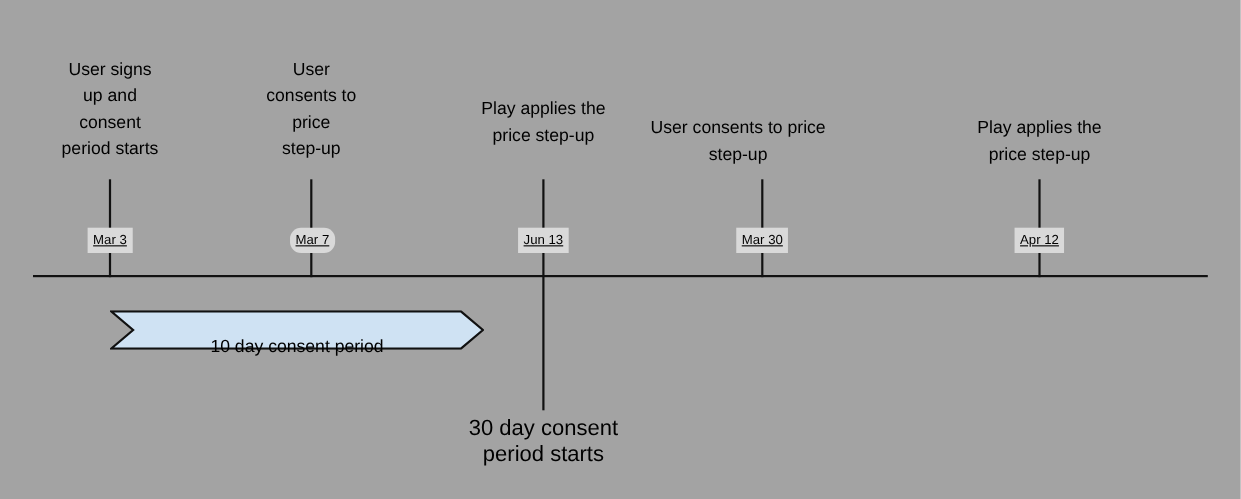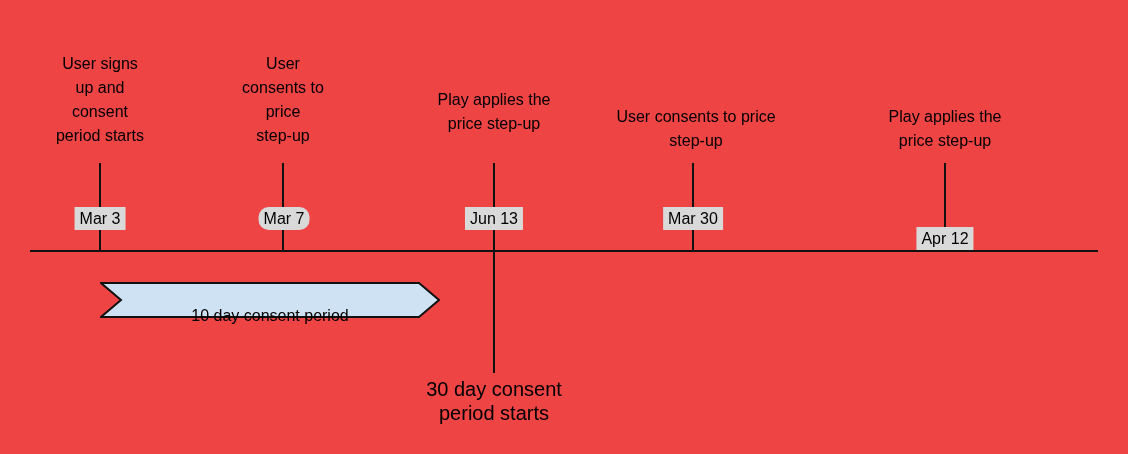--- a/index.html
+++ b/index.html
@@ -1,20 +1,20 @@
 <!DOCTYPE html>
 <html><head>
 <meta charset="utf-8">
 <style>
   html, body { margin: 0; padding: 0; background: #ffffff; }
   .canvas {
     position: relative;
     width: 1128px;
     height: 454px;
-    background: #ef4444;
+    background: #a3a3a3;
     font-family: "Liberation Sans", "DejaVu Sans", sans-serif;
     color: #000000;
     overflow: hidden;
   }
 
   
   .axis {
     position: absolute;
     left: 30px;
     top: 250px;
@@ -44,39 +44,40 @@
     transform: translateX(-50%);
     text-align: center;
     font-size: 16px;
     line-height: 24px;
     white-space: pre-line;
     width: 240px;
   }
   .e0 { left: 100px; top: 52px; width: 140px; }
   .e1 { left: 283px; top: 52px; width: 140px; }
   .e2 { left: 494px; top: 88px; }
-  .e3 { left: 696px; top: 105px; }
+  .e3 { left: 671px; top: 105px; }
   .e4 { left: 945px; top: 105px; }
 
   
   .date-label {
     position: absolute;
     transform: translateX(-50%);
     top: 207px;
     background: #d9d9d9;
-    font-size: 16px;
+    font-size: 12px;
     line-height: 19px;
     padding: 2px 5px;
     white-space: nowrap;
+    text-decoration: underline;
   }
   .d0 { left: 100px; }
   .d1 { left: 284px; border-radius: 10px; }
   .d2 { left: 494px; }
   .d3 { left: 693px; }
-  .d4 { left: 945px; margin-top: 20px; }
+  .d4 { left: 945px; }
 
   
   .note {
     position: absolute;
     left: 494px;
     top: 377px;
     transform: translateX(-50%);
     text-align: center;
     font-size: 20px;
     line-height: 24px;

